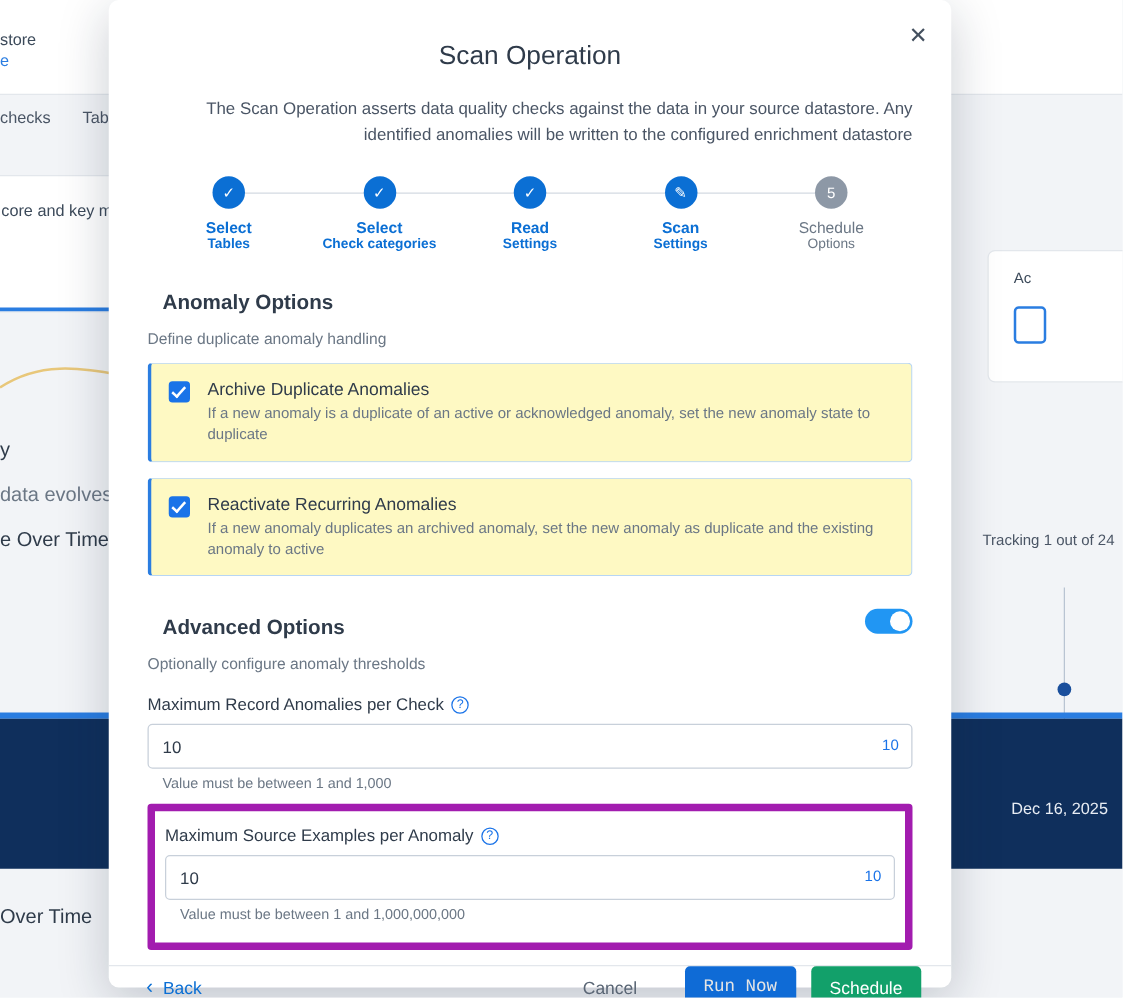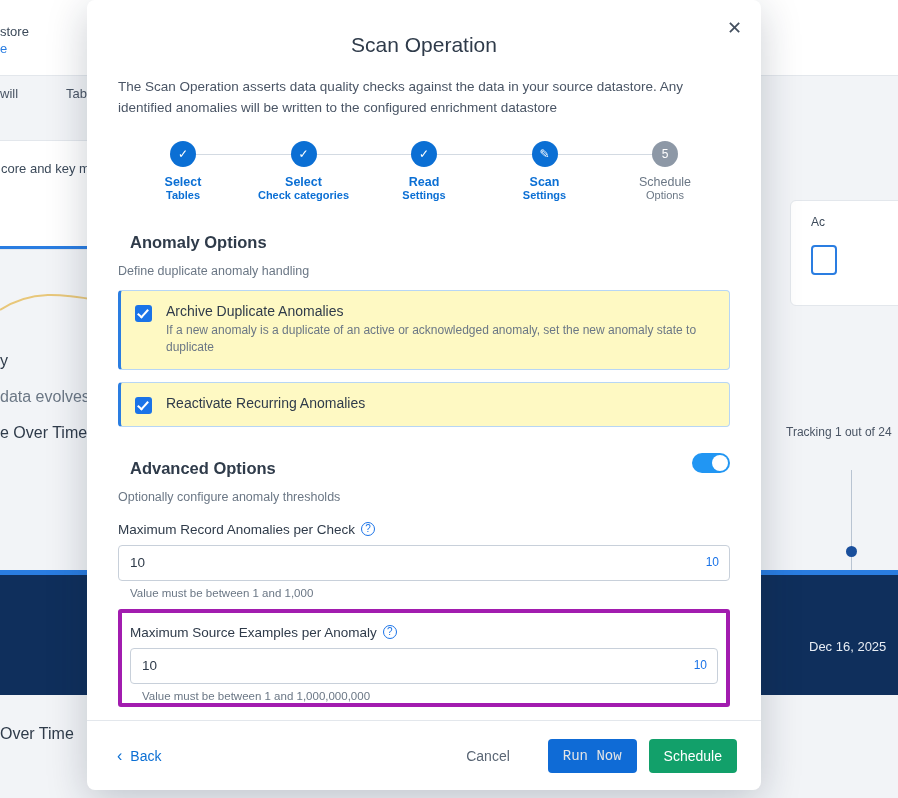--- a/index.html
+++ b/index.html
@@ -80,21 +80,21 @@
   .close-btn {
     position: absolute; right: 14px; top: 14px; width: 26px; height: 26px;
     border: none; background: transparent; cursor: pointer;
     color: #44505f; font-size: 18px; line-height: 26px; text-align: center;
   }
   .modal-title {
     text-align: center; font-size: 21px; color: #2f3b4a; font-weight: 400;
     margin: 33px 0 0 0;
   }
   .modal-desc {
-    margin: 20px 31px 0 31px; font-size: 13.5px; line-height: 1.55; color: #4a5565;
+    margin: 20px 31px 0 31px; font-size: 13.5px; line-height: 1.55; color: #4a5565; text-align: right;
   }
 
   
   .stepper {
     margin: 22px 40px 0 40px; position: relative;
     display: flex; justify-content: space-between; align-items: flex-start;
   }
   .step { width: 112px; text-align: center; position: relative; z-index: 2; }
   .step .circle {
     width: 26px; height: 26px; border-radius: 50%; margin: 0 auto;
@@ -156,22 +156,22 @@
     width: 100%; height: 36px; border: 1px solid #c8d0da; border-radius: 4px;
     padding: 0 42px 0 11px; font-size: 13.5px; color: #2f3b4a;
     font-family: "Liberation Sans", sans-serif; outline: none; background: #fff;
   }
   .input-suffix {
     position: absolute; right: 11px; top: 10px; font-size: 12px; color: #1a73e8;
   }
   .hint { font-size: 11.5px; color: #6b7785; margin-top: 6px; margin-left: 12px; }
 
   .highlight-box {
-    margin-top: 10px; border: 4px solid #a21caf; border-radius: 3px;
-    padding: 4px 8px 1px 8px;
+    margin-top: 10px; border: 6px solid #a21caf; border-radius: 3px;
+    padding: 4px 8px 16px 8px;
   }
   .highlight-box .field-label { margin-top: 8px; }
 
   
   .modal-footer {
     border-top: 1px solid #e3e7ec; height: 70px; display: flex; align-items: center;
     padding: 0 24px; justify-content: space-between; margin-top: 12px;
   }
   .back-btn {
     display: flex; align-items: center; gap: 8px; color: #0b6fd4;
@@ -198,21 +198,21 @@
 </style>
 </head>
 <body>
 
 <div id="bg">
   <div class="bg-topbar"></div>
   <div class="bg-store-label">store</div>
   <div class="bg-store-sub">e</div>
 
   <div class="bg-tabs">
-    <div class="bg-tab" style="left:0">will</div>
+    <div class="bg-tab" style="left:0">checks</div>
     <div class="bg-tab" style="left:66px">Tab</div>
   </div>
 
   <div class="bg-card-left">
     <div class="ttl">core and key m</div>
     <div class="bar"></div>
   </div>
 
   <div class="bg-card-right">
     <div class="ttl">Ac</div>
@@ -289,20 +289,21 @@
       <div>
         <div class="check-title">Archive Duplicate Anomalies</div>
         <div class="check-desc">If a new anomaly is a duplicate of an active or acknowledged anomaly, set the new anomaly state to duplicate</div>
       </div>
     </div>
 
     <div class="check-card">
       <div class="cb"></div>
       <div>
         <div class="check-title">Reactivate Recurring Anomalies</div>
+        <div class="check-desc">If a new anomaly duplicates an archived anomaly, set the new anomaly as duplicate and the existing anomaly to active</div>
       </div>
     </div>
 
     <div class="adv-row">
       <div>
         <h2 class="sec-title">Advanced Options</h2>
         <p class="sec-sub">Optionally configure anomaly thresholds</p>
       </div>
       <div class="toggle"></div>
     </div>

